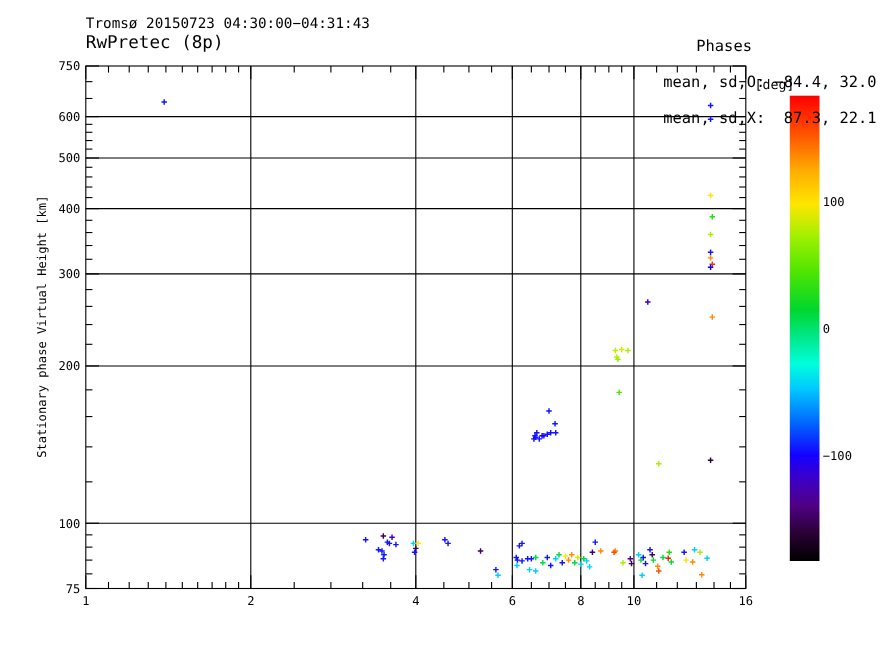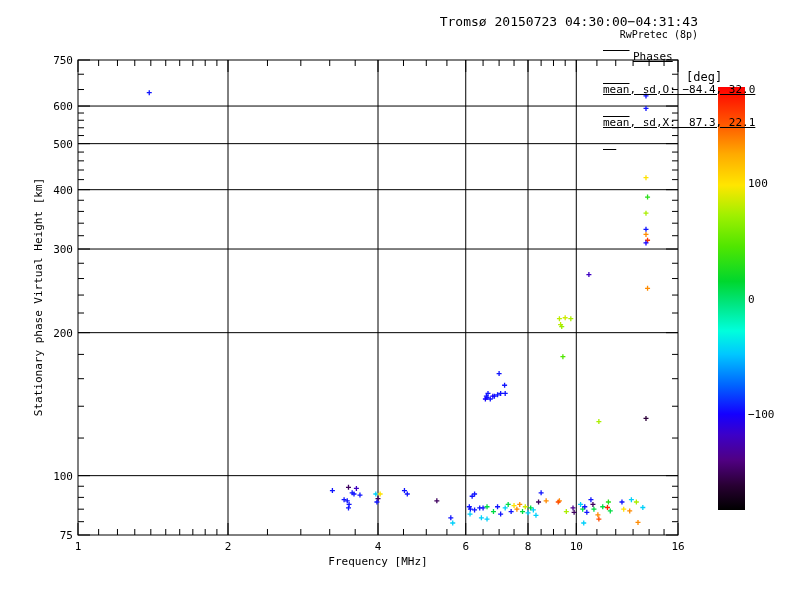--- a/index.html
+++ b/index.html
@@ -1,22 +1,22 @@
 <!DOCTYPE html>
 <html><head>
 <meta charset="utf-8">
 <style>
   html,body{margin:0;padding:0;background:#ffffff;}
   #stage{position:relative;width:800px;height:600px;background:#ffffff;overflow:hidden;
          font-family:"DejaVu Sans Mono",monospace;color:#000;}
   #plot-svg{position:absolute;left:0;top:0;}
-  .title-block{position:absolute;left:78px;top:14px;width:620px;text-align:right;}
+  .title-block{position:absolute;left:78px;top:14px;width:620px;text-align:left;}
   .title-line{font-size:13px;letter-spacing:0px;}
-  .subtitle-line{font-size:10px;}
-  .stats-block{position:absolute;left:603px;top:29px;font-size:11px;line-height:11px;white-space:pre;text-decoration:underline;}
+  .subtitle-line{font-size:16px;}
+  .stats-block{position:absolute;left:603px;top:15px;font-size:14px;line-height:11px;white-space:pre;}
   .stats-title{padding-left:30px;}
   .ylabel{position:absolute;left:38px;top:297px;transform:translate(-50%,-50%) rotate(-90deg);
           white-space:nowrap;font-size:11px;}
   .xlabel{position:absolute;left:78px;top:555px;width:600px;text-align:center;font-size:11px;}
   .cbar-label{position:absolute;left:686px;top:70px;font-size:12px;}
 </style>
 </head>
 <body>
 
 <div id="stage">
@@ -321,15 +321,14 @@
     <div class="subtitle-line">RwPretec (8p)</div>
   </div>
 
   <div class="stats-block">
     <div class="stats-title">Phases</div>
     <div>mean, sd,O: −84.4, 32.0</div>
     <div>mean, sd,X:  87.3, 22.1</div>
   </div>
 
   <div class="ylabel">Stationary phase Virtual Height [km]</div>
-  <div class="xlabel">Frequency [MHz]</div>
   <div class="cbar-label">[deg]</div>
 </div>
 
 </body></html>

